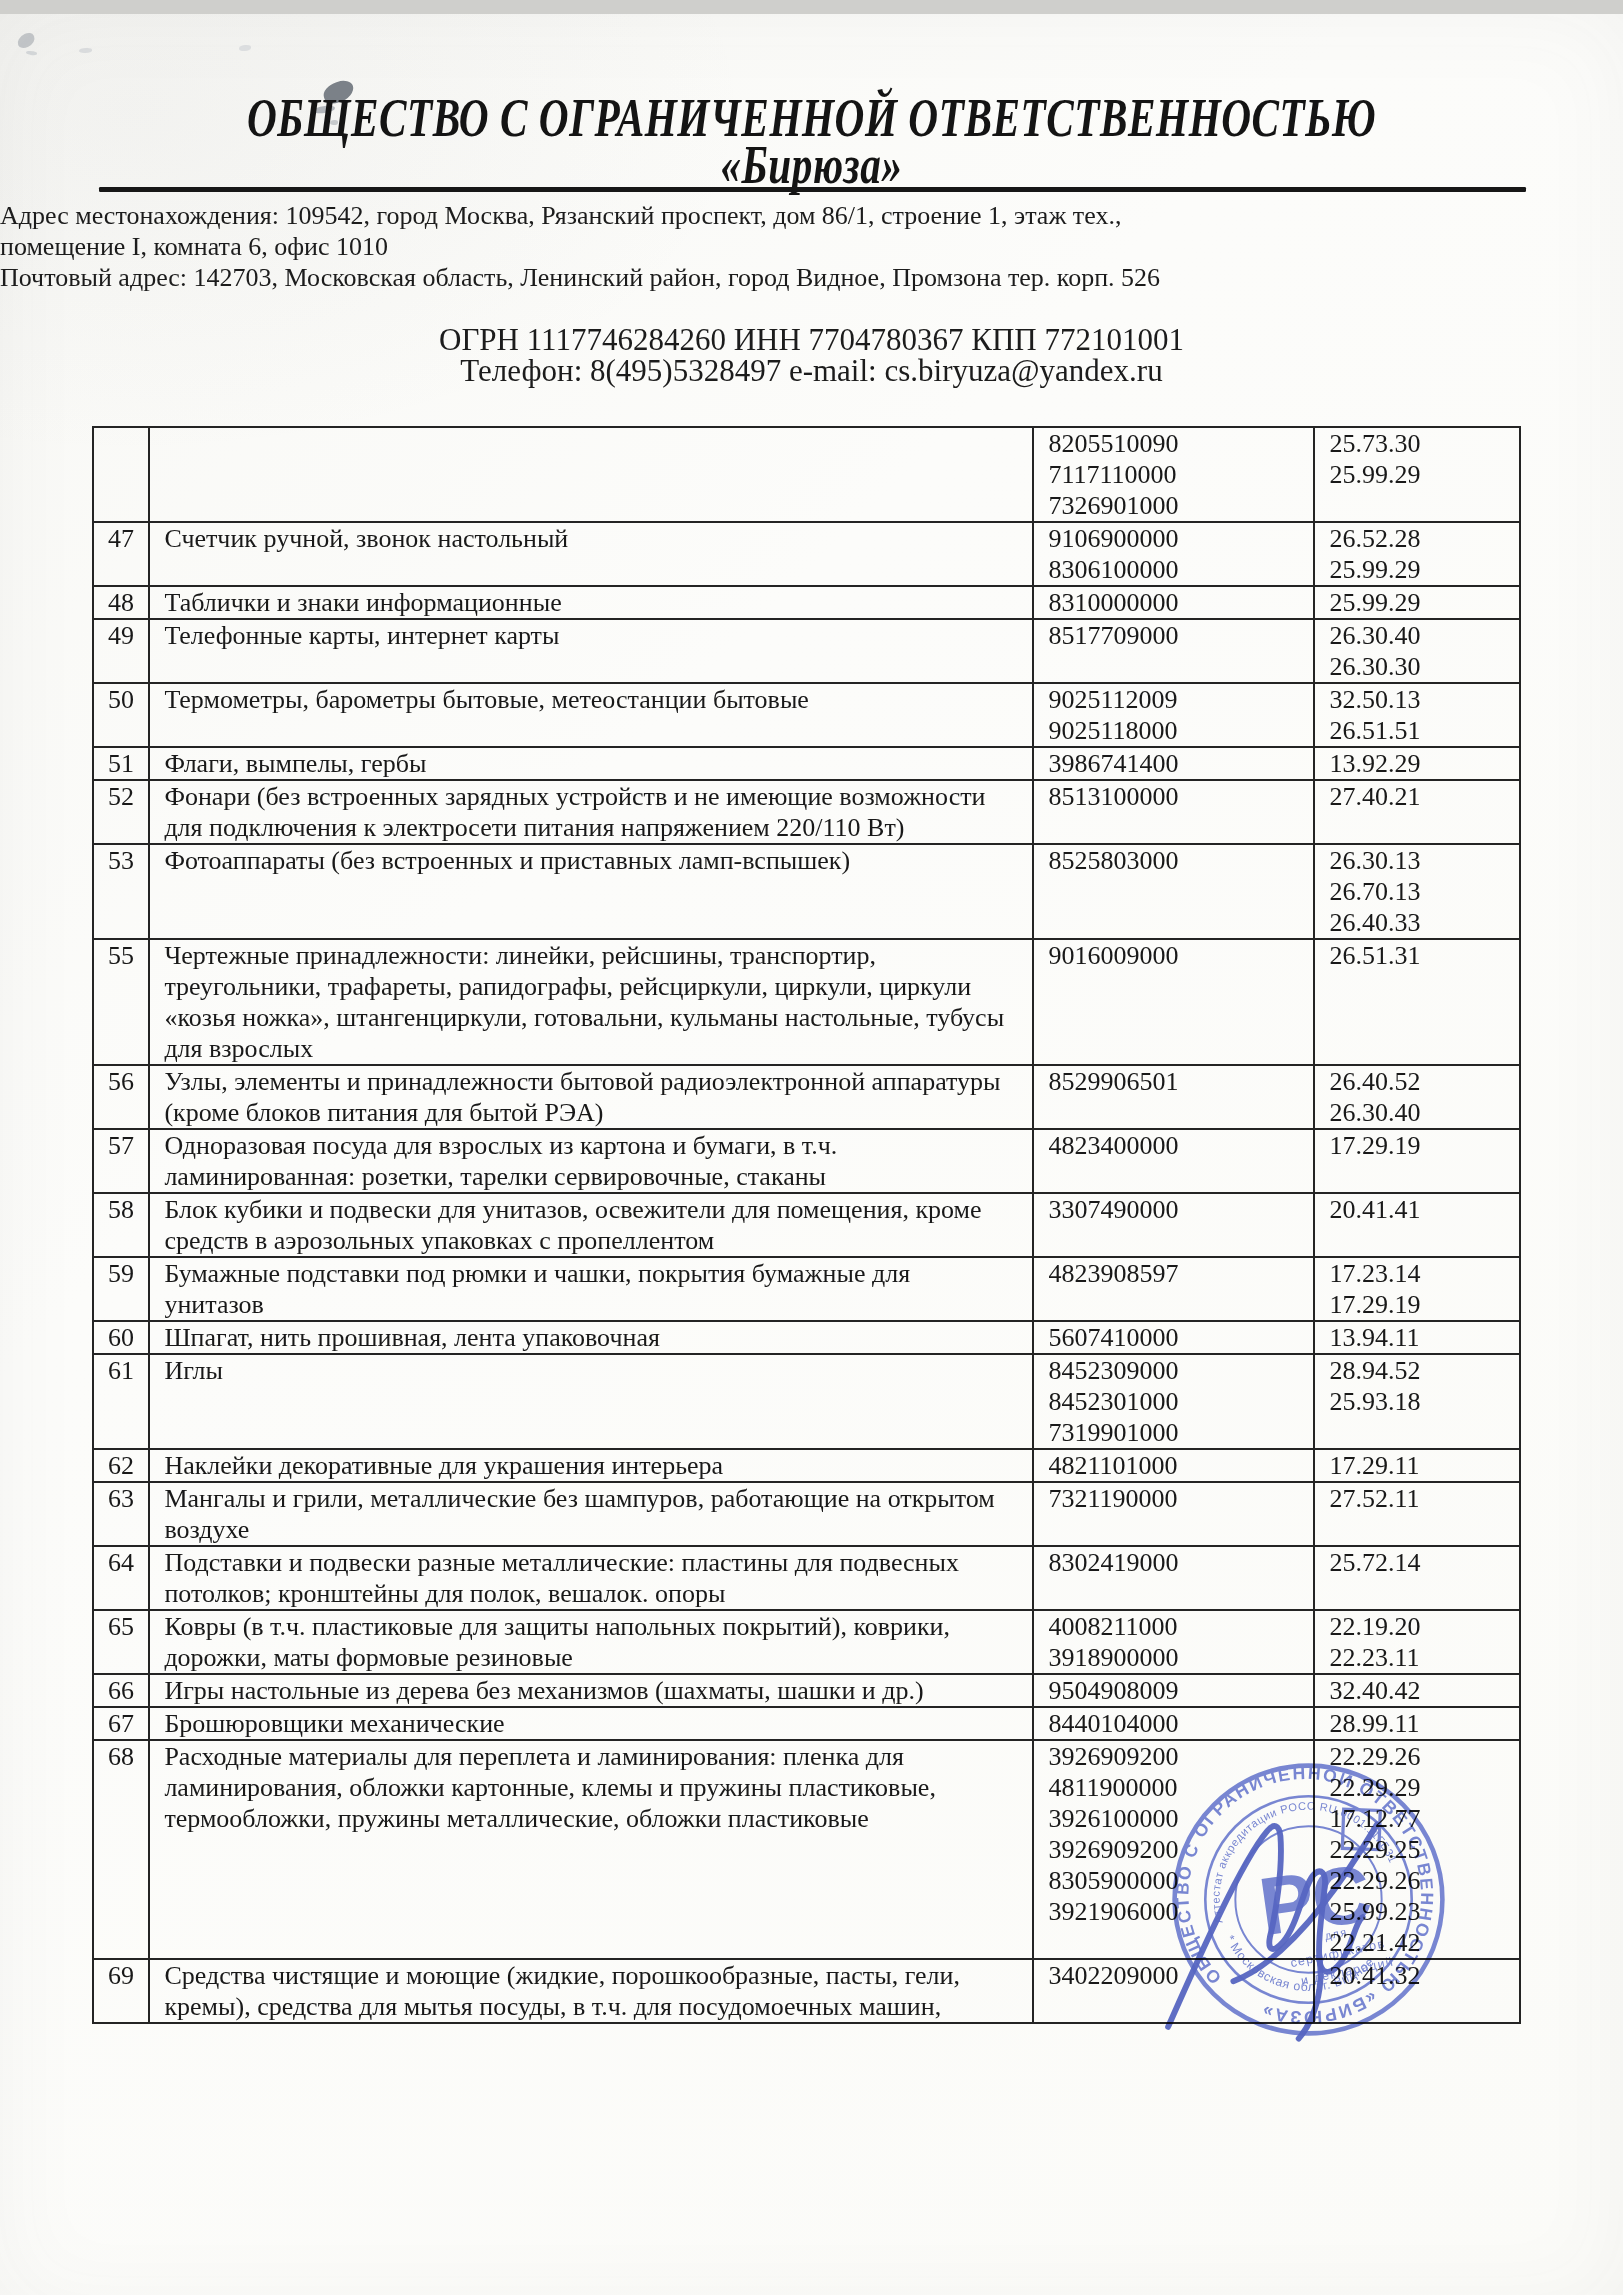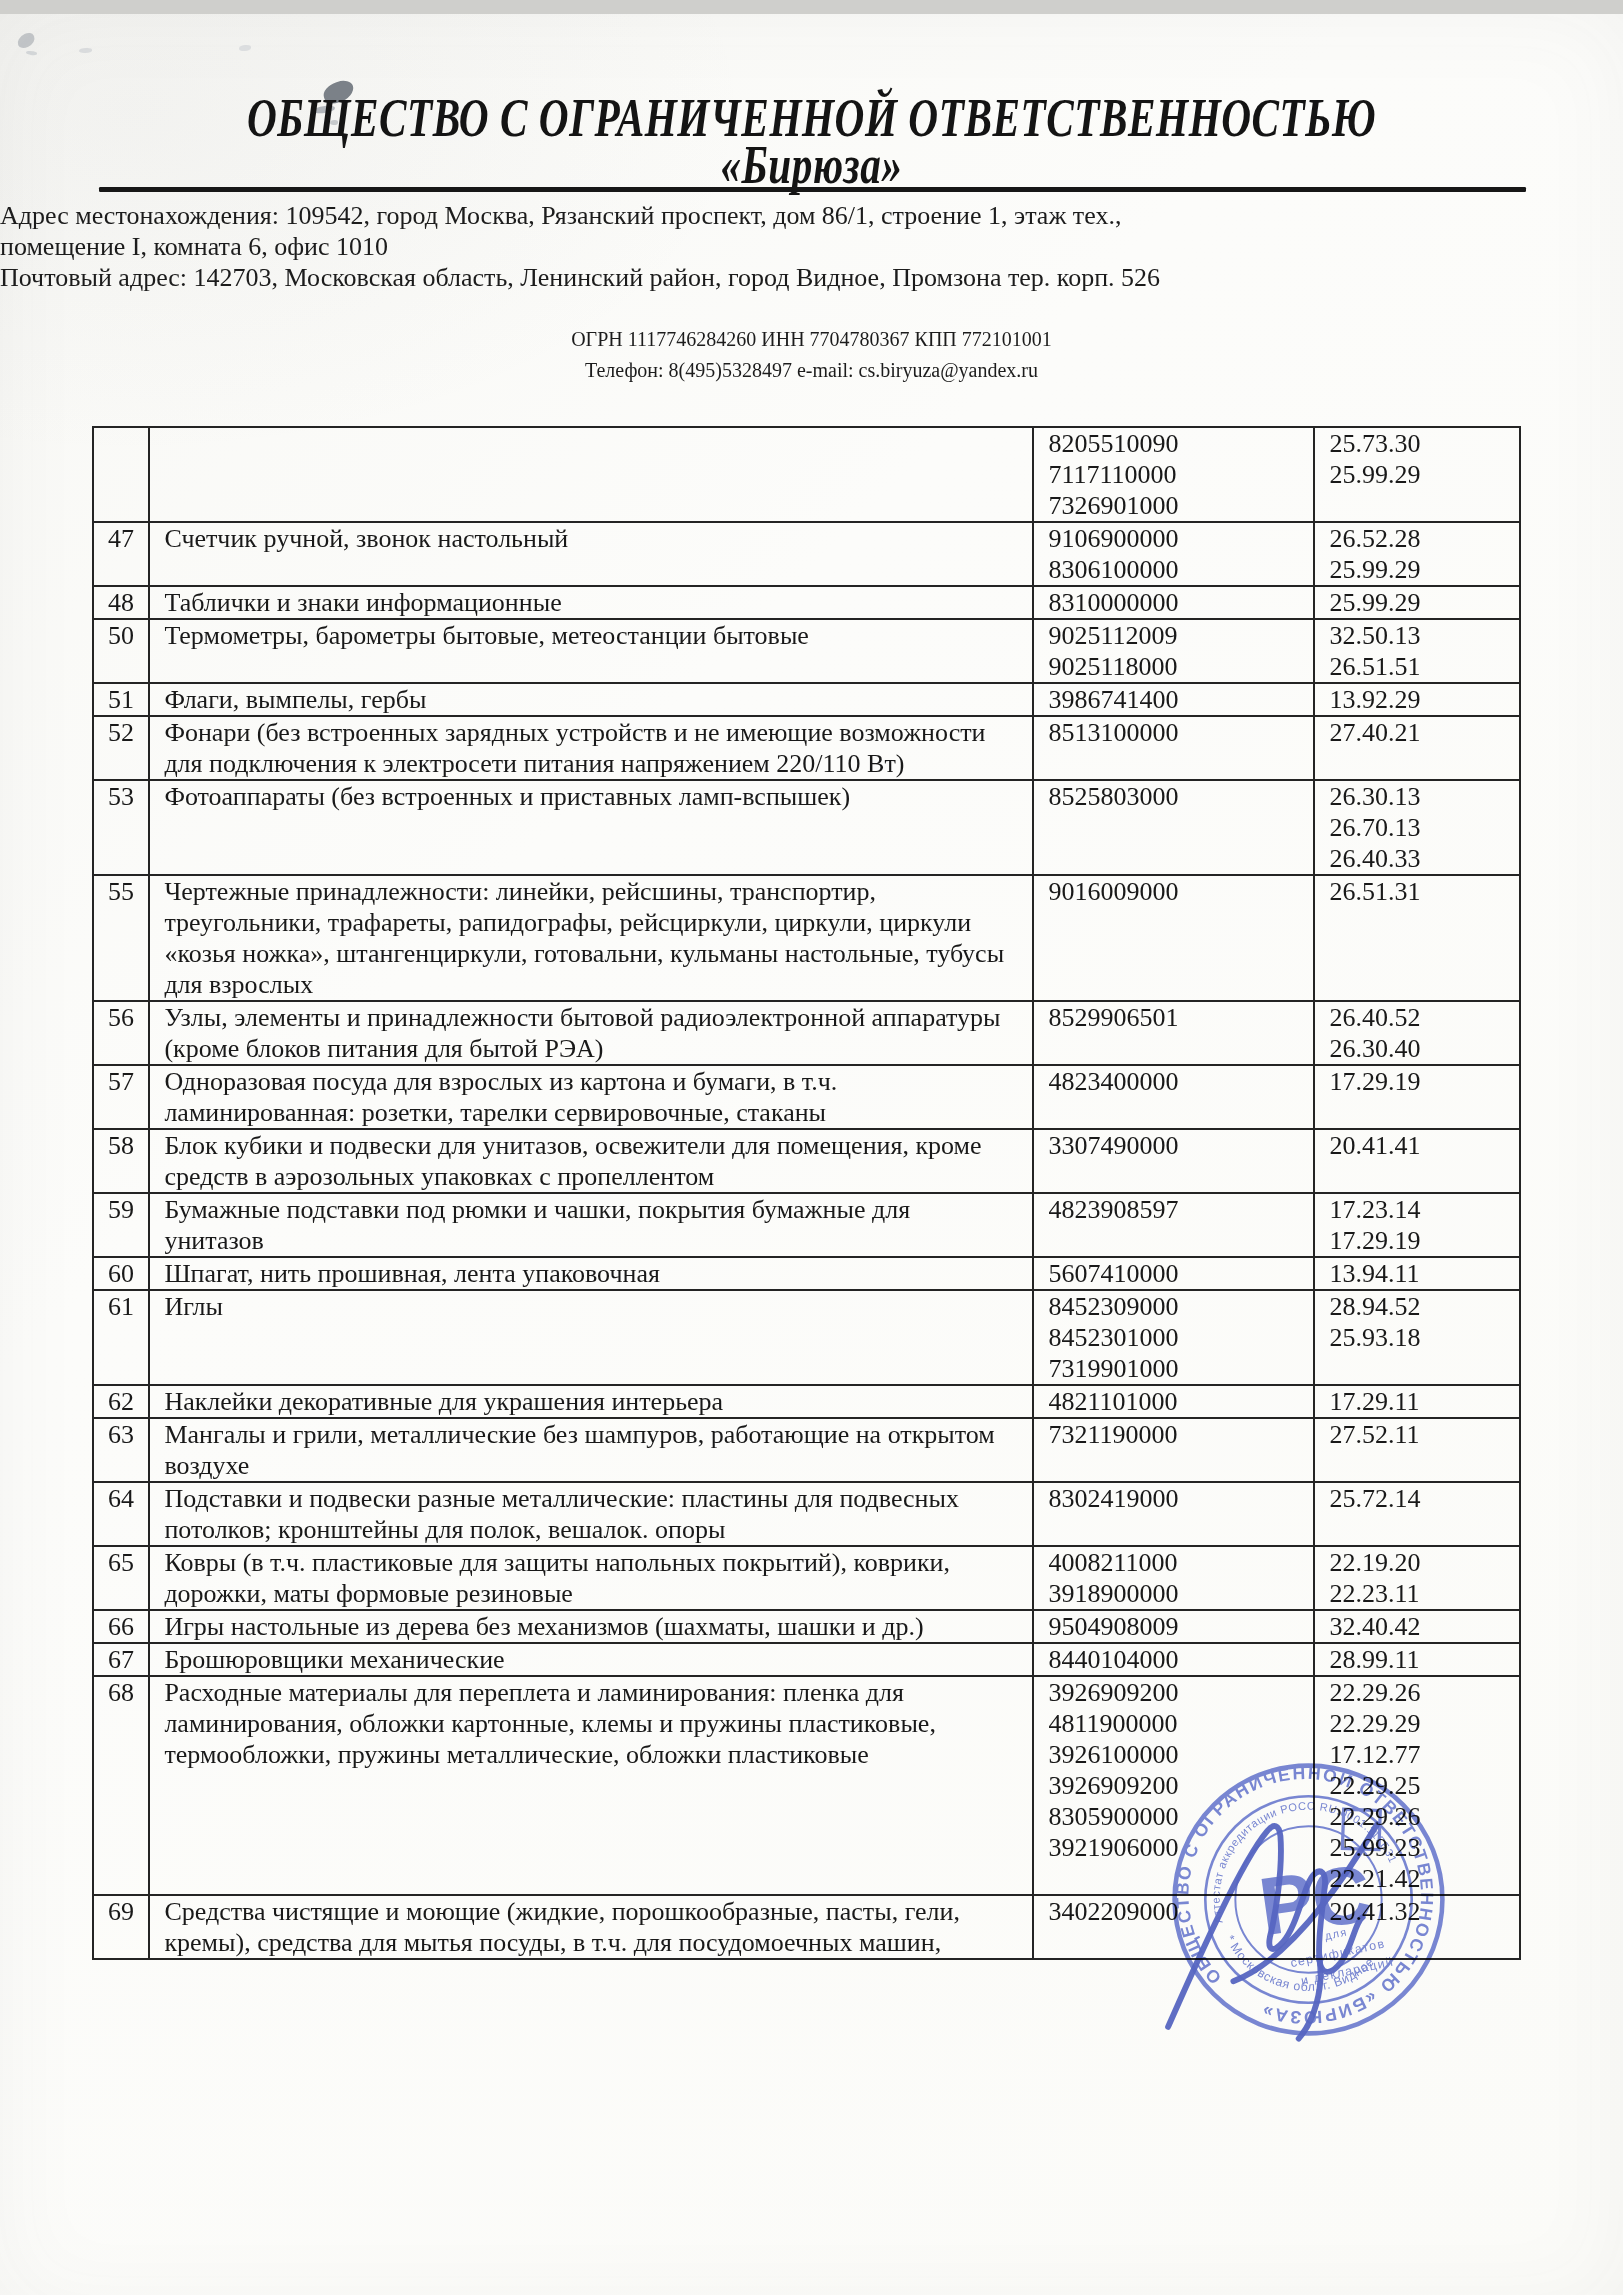--- a/index.html
+++ b/index.html
@@ -29,21 +29,21 @@
     position:absolute;left:0;width:1623px;text-align:center;
     font-style:italic;font-weight:600;white-space:nowrap;
     transform:scaleX(.75);transform-origin:50% 50%;
     letter-spacing:0.7px;color:#141414;
   }
   .title1{top:72px;font-size:55px;line-height:63px;}
   .title2{top:119px;font-size:55px;line-height:63px;}
   .rule{position:absolute;left:99px;top:173px;width:1427px;height:5.2px;background:#171717;border-radius:1.3px;}
 
   .addrblock{position:absolute;left:0;top:186px;width:1623px;text-align:left;font-size:26px;line-height:31px;color:#1c1c1c;}
-  .regblock{position:absolute;left:0;top:310px;width:1623px;text-align:center;font-size:20px;line-height:31px;color:#1c1c1c;}
+  .regblock{position:absolute;left:0;top:310px;width:1623px;text-align:center;font-size:31px;line-height:31px;color:#1c1c1c;}
 
   table.tbl{
     position:absolute;left:92px;top:412px;
     width:1427px;table-layout:fixed;border-collapse:collapse;
     font-size:26px;line-height:31px;color:#191919;
   }
   .tbl,.tbl td{border:2px solid #242424;}
   table.tbl{border-width:2.6px;}
   .tbl td{vertical-align:top;padding:0;}
   td.c-num{text-align:center;}
@@ -121,20 +121,31 @@
       <td class="c-num">48</td>
       <td class="c-desc">Таблички и знаки информационные</td>
       <td class="c-code">
             <div>8310000000</div>
           </td>
       <td class="c-okpd">
             <div>25.99.29</div>
           </td>
     </tr>
         <tr>
+      <td class="c-num">49</td>
+      <td class="c-desc">Телефонные карты, интернет карты</td>
+      <td class="c-code">
+            <div>8517709000</div>
+          </td>
+      <td class="c-okpd">
+            <div>26.30.40</div>
+            <div>26.30.30</div>
+          </td>
+    </tr>
+        <tr>
       <td class="c-num">50</td>
       <td class="c-desc">Термометры, барометры бытовые, метеостанции бытовые</td>
       <td class="c-code">
             <div>9025112009</div>
             <div>9025118000</div>
           </td>
       <td class="c-okpd">
             <div>32.50.13</div>
             <div>26.51.51</div>
           </td>

